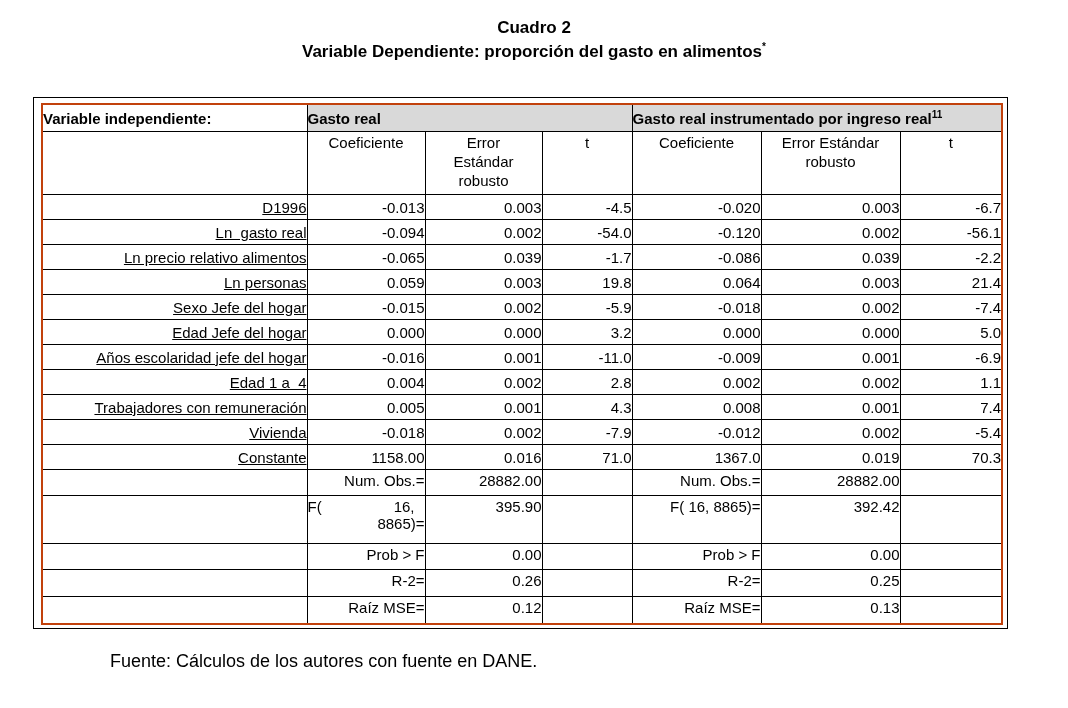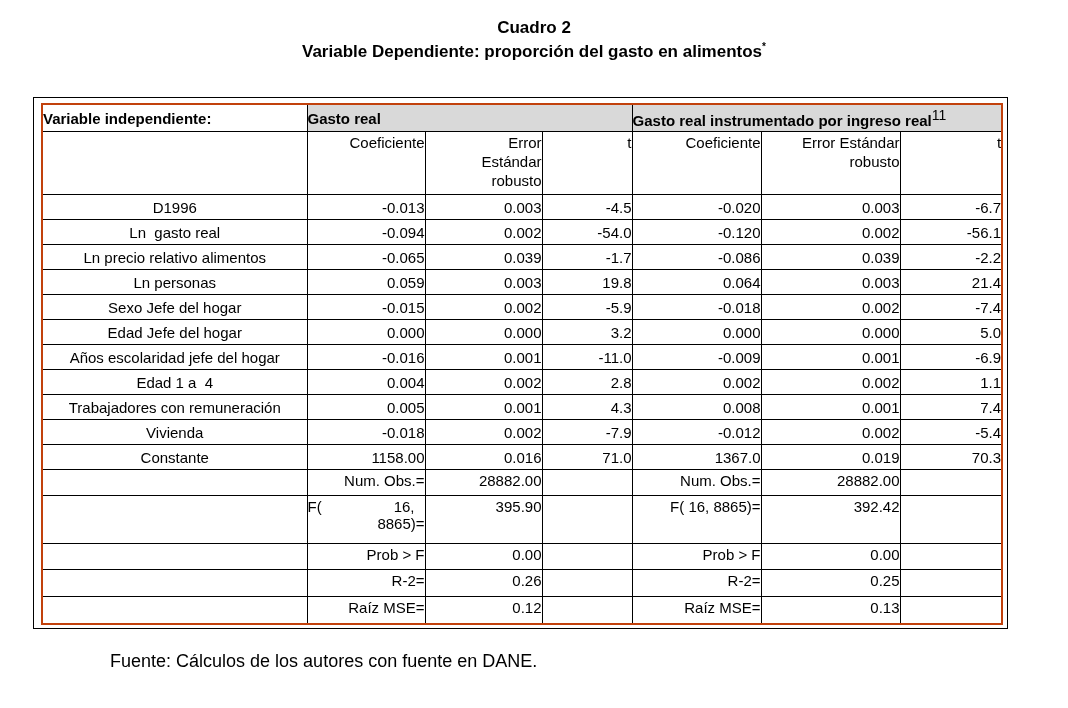--- a/index.html
+++ b/index.html
@@ -53,36 +53,37 @@
     padding: 0;
     vertical-align: middle;
   }
   
   tr.hrow1 td { height: 26px; font-weight: bold; }
   td.corner { padding-left: 6px; background: #ffffff; }
   td.group {
     text-align: left;
     background: #d9d9d9;
   }
-  td.group sup { font-size: 14px; font-weight: normal; }
+  td.group sup { font-size: 10px; font-weight: bold; }
   
   tr.hrow2 td {
     height: 60px;
     vertical-align: top;
-    text-align: right;
+    text-align: center;
     white-space: pre-line;
     padding-top: 2px;
     line-height: 1.25;
   }
   
   tr.data-row td { height: 24px; }
   td.lbl {
-    text-align: center;
+    text-align: right;
     padding-left: 6px;
     white-space: pre-wrap;
+    text-decoration: underline;
   }
   td.num {
     text-align: right;
     padding-right: 9px;
   }
   
   tr.stat-row td {
     height: 23px;
     vertical-align: top;
     padding-top: 2px;

